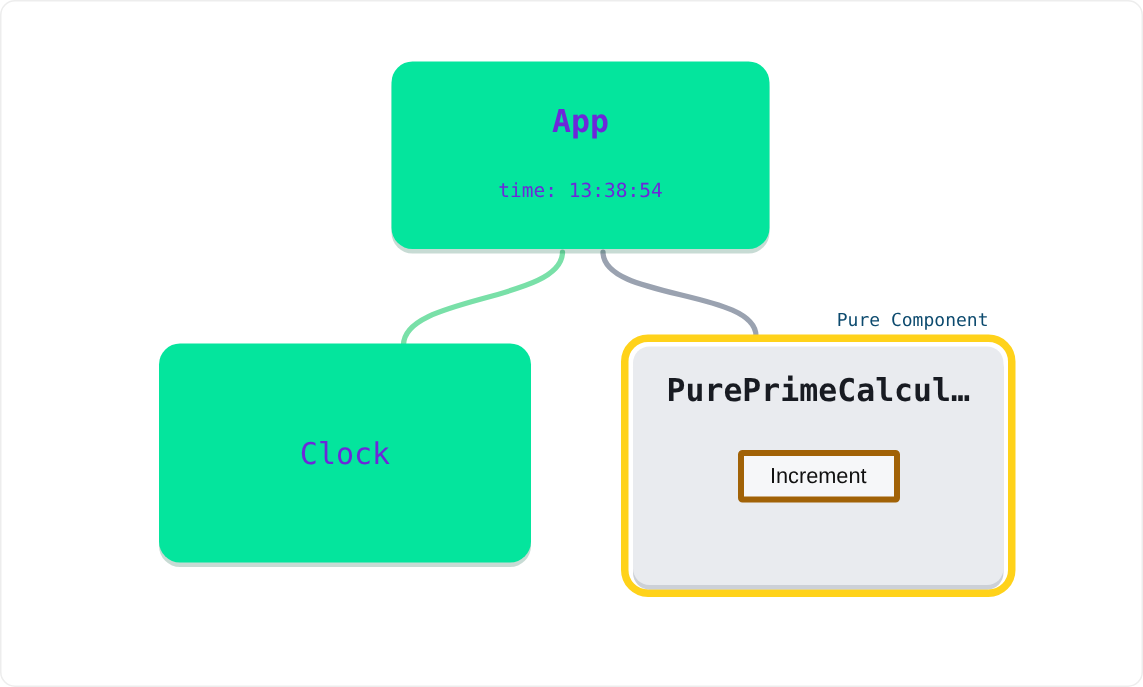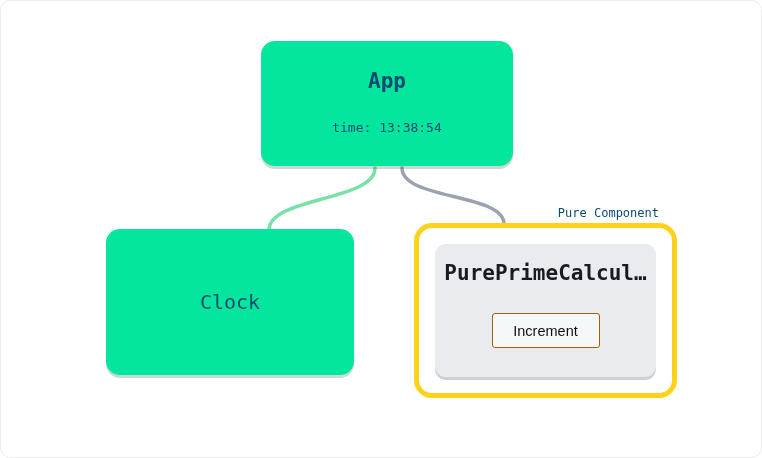--- a/index.html
+++ b/index.html
@@ -30,21 +30,21 @@
     border-radius: 14px;
     display: flex;
     flex-direction: column;
     align-items: center;
     justify-content: center;
     text-align: center;
   }
   .node-green {
     background: #04e59d;
     box-shadow: 0 3px 0 rgba(0, 90, 60, 0.22);
-    color: #0c4a6e;
+    color: #6d28d9;
   }
   .node-app {
     left: 260px; top: 40px;
     width: 252px; height: 125px;
   }
   .node-clock {
     left: 105px; top: 228px;
     width: 248px; height: 146px;
   }
   .node-title {
@@ -73,21 +73,21 @@
     font-size: 12px;
     line-height: 19px;
     color: #0c4a6e;
     height: 19px;
   }
   .pure-box {
     box-sizing: border-box;
     width: 263px; height: 175px;
     border: 5px solid #ffd21a;
     border-radius: 18px;
-    padding: 16px;
+    padding: 3px;
     background: transparent;
   }
   .pure-panel {
     box-sizing: border-box;
     width: 100%; height: 100%;
     background: #e9ebef;
     border-radius: 11px;
     box-shadow: 0 3px 0 rgba(110, 120, 140, 0.35);
     color: #181b22;
     text-align: center;
@@ -102,21 +102,21 @@
   .pure-state {
     font-size: 17px;
     line-height: 22px;
     margin-top: 5px;
   }
   .inc-btn {
     margin-top: 26px;
     width: 108px;
     height: 35px;
     background: #f6f7f9;
-    border: 1px solid #a16207;
+    border: 4px solid #a16207;
     border-radius: 3px;
     font-family: "Liberation Sans", sans-serif;
     font-size: 14.5px;
     color: #111111;
     cursor: pointer;
   }
 </style>
 </head>
 <body>
 

